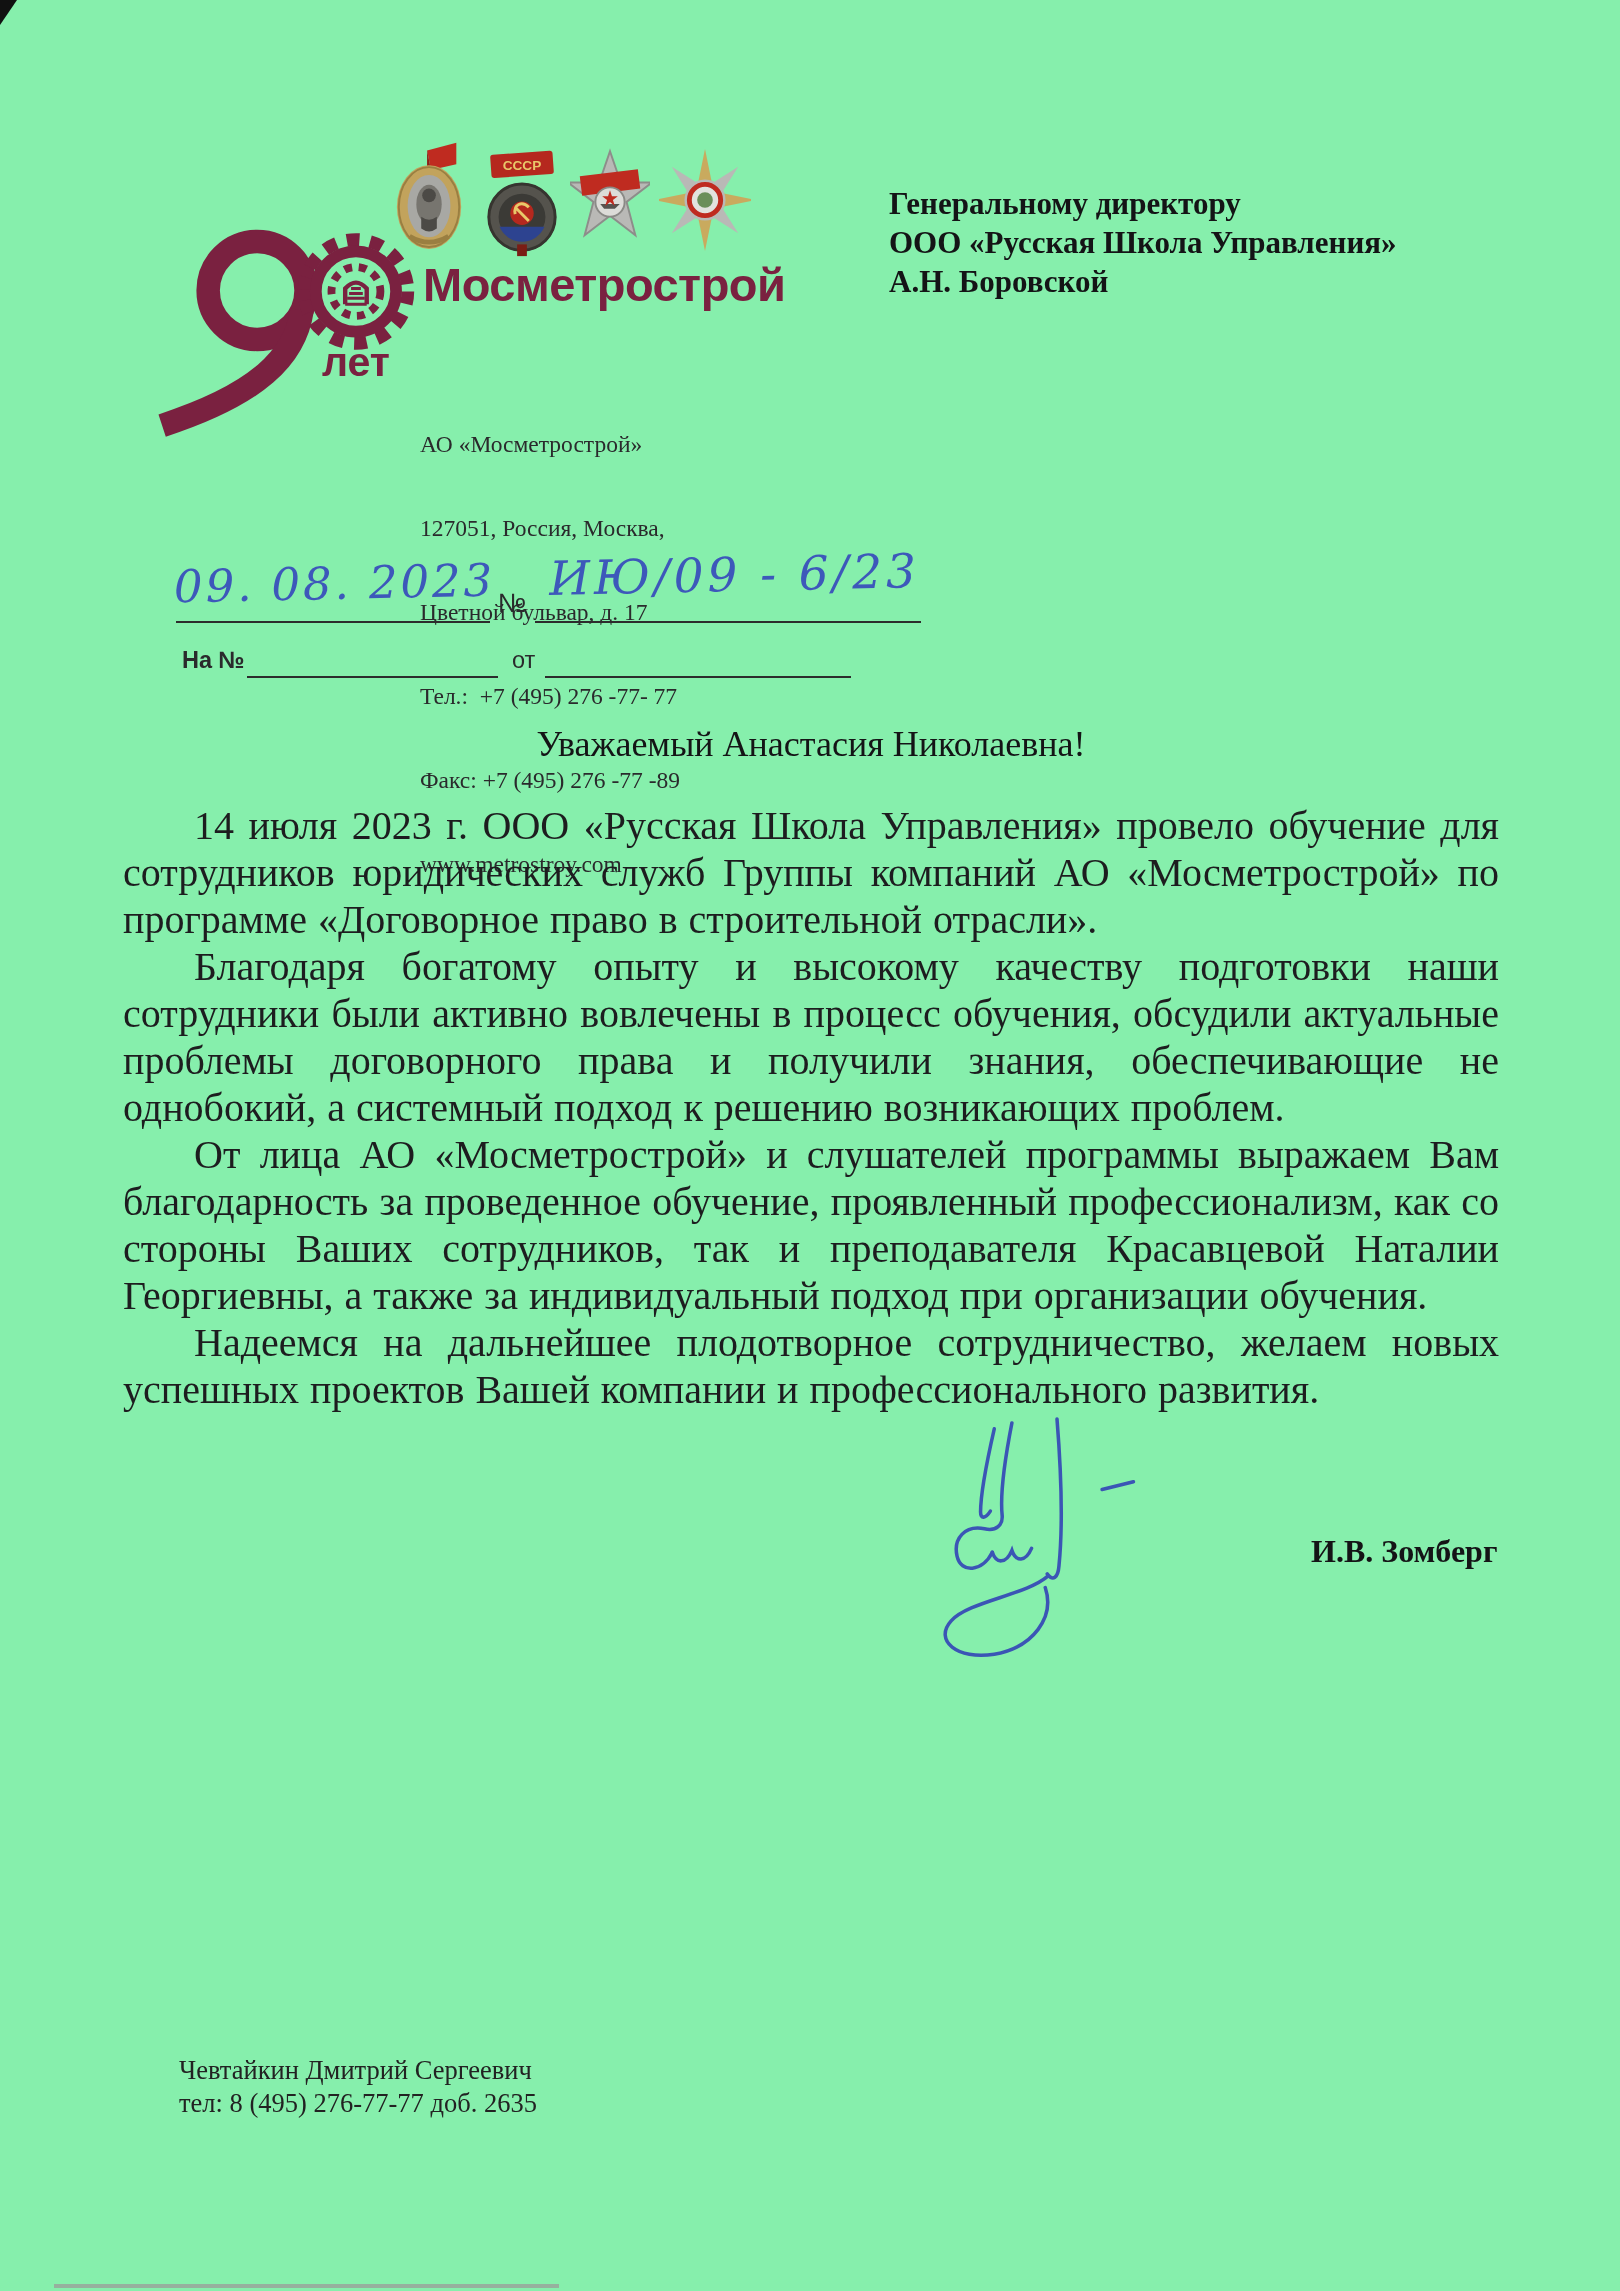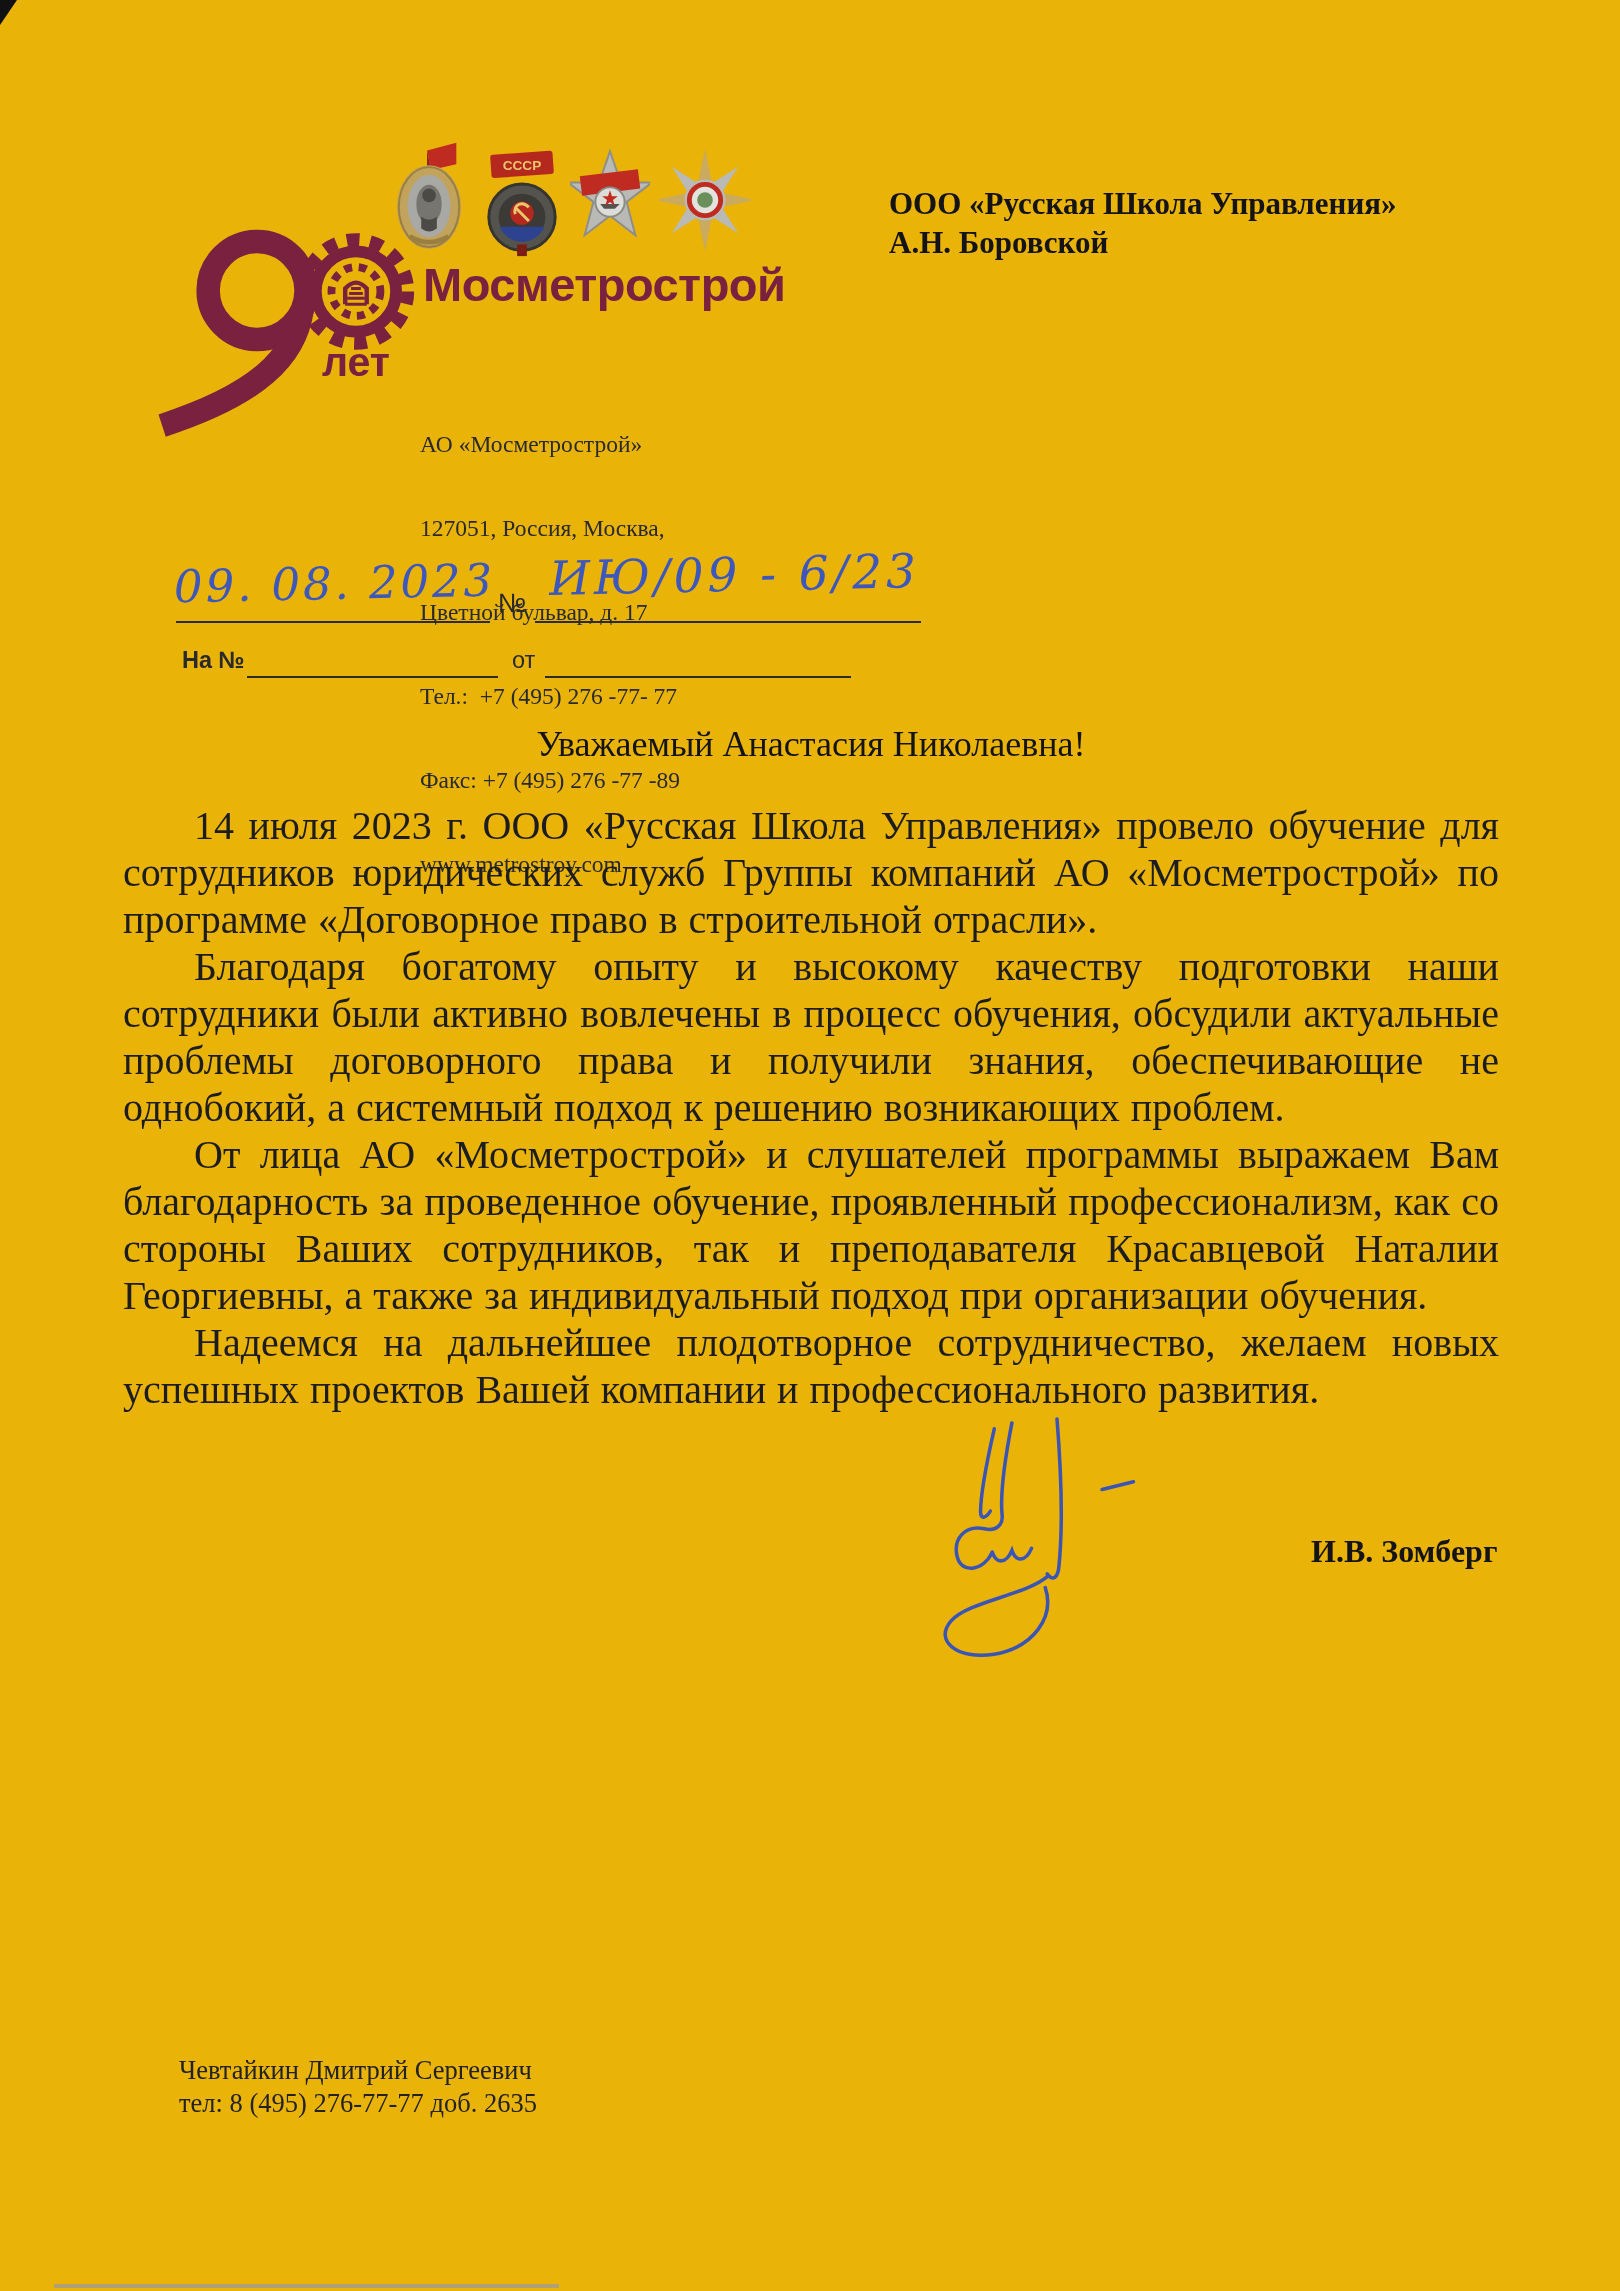--- a/index.html
+++ b/index.html
@@ -1,20 +1,20 @@
 <!DOCTYPE html>
 <html><head>
 <meta charset="utf-8">
 <style>
   html,body { margin:0; padding:0; background:#e9e9e7; }
   .page {
     position:relative;
     width:1620px; height:2292px;
     margin:0 auto;
-    background:#eab308;
+    background:#86efac;
     overflow:hidden;
     color:#1d1d1f;
     font-family:"Liberation Serif", serif;
   }
   .abs { position:absolute; }
 
   
   .wordmark {
     font-family:"Liberation Sans", sans-serif;
     font-weight:bold;
@@ -155,20 +155,21 @@
   <div class="abs sender" style="left:420px; top:374px;font-family:Liberation Serif, serif;">
     <div>АО «Мосметрострой»</div>
     <div>127051, Россия, Москва,</div>
     <div>Цветной бульвар, д. 17</div>
     <div>Тел.:  +7 (495) 276 -77- 77</div>
     <div>Факс: +7 (495) 276 -77 -89</div>
     <div>www.metrostroy.com</div>
   </div>
 
   <div class="abs recipient" style="left:889px; top:184px;">
+    <div>Генеральному директору</div>
     <div>ООО «Русская Школа Управления»</div>
     <div>А.Н. Боровской</div>
   </div>
 
   <div class="abs hw hw-date" style="left:174px; top:557px;">09. 08. 2023</div>
   <div class="abs rule" style="left:176px; top:621px; width:314px;"></div>
 
   <span class="abs plain-sans" style="left:498px; top:588px; font-size:26.5px;">№</span>
 
   <div class="abs rule" style="left:535px; top:621px; width:386px;"></div>

